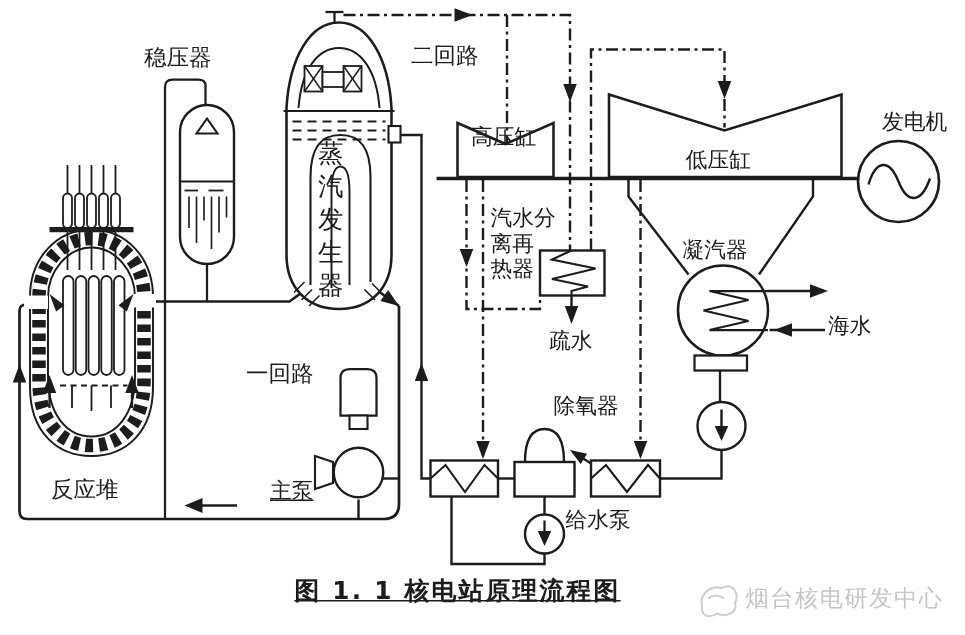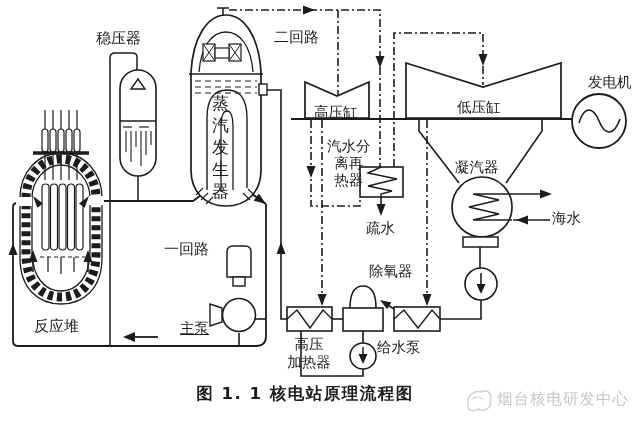--- a/index.html
+++ b/index.html
@@ -15,21 +15,21 @@
   }
   #stage svg{position:absolute;left:0;top:0;}
   .ln{fill:none;stroke:var(--line);}
   .fb{fill:#ffffff;stroke:var(--line);}
   .ar{fill:var(--line);stroke:none;}
   .dd{stroke-dasharray:8 3 2 3;}
   .wm{fill:none;stroke:#cfcfcf;}
   .lab{position:absolute;font-size:14.5px;line-height:1.2;color:var(--line);white-space:nowrap;}
   .lab span{display:block;}
   .vert{width:18px;white-space:normal;word-break:break-all;font-size:17px;line-height:1.29;margin-left:48px;}
-  .multi{white-space:normal;text-align:center;}
+  .multi{white-space:normal;}
   .caption{font-size:16.5px;font-weight:bold;letter-spacing:1.5px;width:310px;text-align:center;}
   .watermark{color:var(--watermark);font-size:15.5px;letter-spacing:1px;}
 </style>
 </head>
 <body>
 
 <div id="stage">
 
 <svg width="643" height="423" viewBox="0 0 643 423">
 
@@ -226,37 +226,33 @@
 
   <g>
     <path class="wm" stroke-width="1.4" d="M468,404 C466,396 474,390 481,392 C489,388 493,396 490,402 C492,408 484,412 478,409 C472,413 467,410 468,404 Z"></path>
     <path class="wm" stroke-width="1.2" d="M472,399 Q477,395 483,399"></path>
   </g>
 </svg>
 
 <div class="lab" style="left:96px;top:29px;font-size:15px;">稳压器</div>
 <div class="lab vert" style="left:164px;top:93px;">蒸汽发生器</div>
 <div class="lab" style="left:274px;top:28px;font-size:15px;">二回路</div>
-<div class="lab" style="left:314px;top:104px;text-align:center;">高压缸</div>
+<div class="lab" style="left:314px;top:84px;text-align:center;">高压缸</div>
 <div class="lab" style="left:457px;top:99px;">低压缸</div>
 <div class="lab" style="left:588px;top:74px;">发电机</div>
 <div class="lab multi" style="left:327px;top:138px;line-height:1.18;">
   <span>汽水分</span>
   <span>离再</span>
   <span>热器</span>
 </div>
 <div class="lab" style="left:366px;top:220px;">疏水</div>
 <div class="lab" style="left:455px;top:159px;">凝汽器</div>
 <div class="lab" style="left:552px;top:210px;">海水</div>
 <div class="lab" style="left:341px;top:263px;padding-left:28px;">除氧器</div>
-<div class="lab multi" style="left:283px;top:336px;width:52px;text-align:center;line-height:1.22;">
-  <span>高压</span>
-  <span>加热器</span>
-</div>
 <div class="lab" style="left:377px;top:339px;">给水泵</div>
 <div class="lab" style="left:128px;top:240px;font-size:15px;margin-left:36px;">一回路</div>
 <div class="lab" style="left:34px;top:317px;font-size:15px;">反应堆</div>
 <div class="lab" style="left:180px;top:320px;text-decoration:underline;">主泵</div>
 
-<div class="lab caption" style="left:150px;top:384px;">图 1. 1  核电站原理流程图</div>
+<div class="lab caption" style="left:150px;top:384px;text-decoration:underline;">图 1. 1  核电站原理流程图</div>
 <div class="lab watermark" style="left:497px;top:390px;">烟台核电研发中心</div>
 
 </div>
 
 </body></html>

